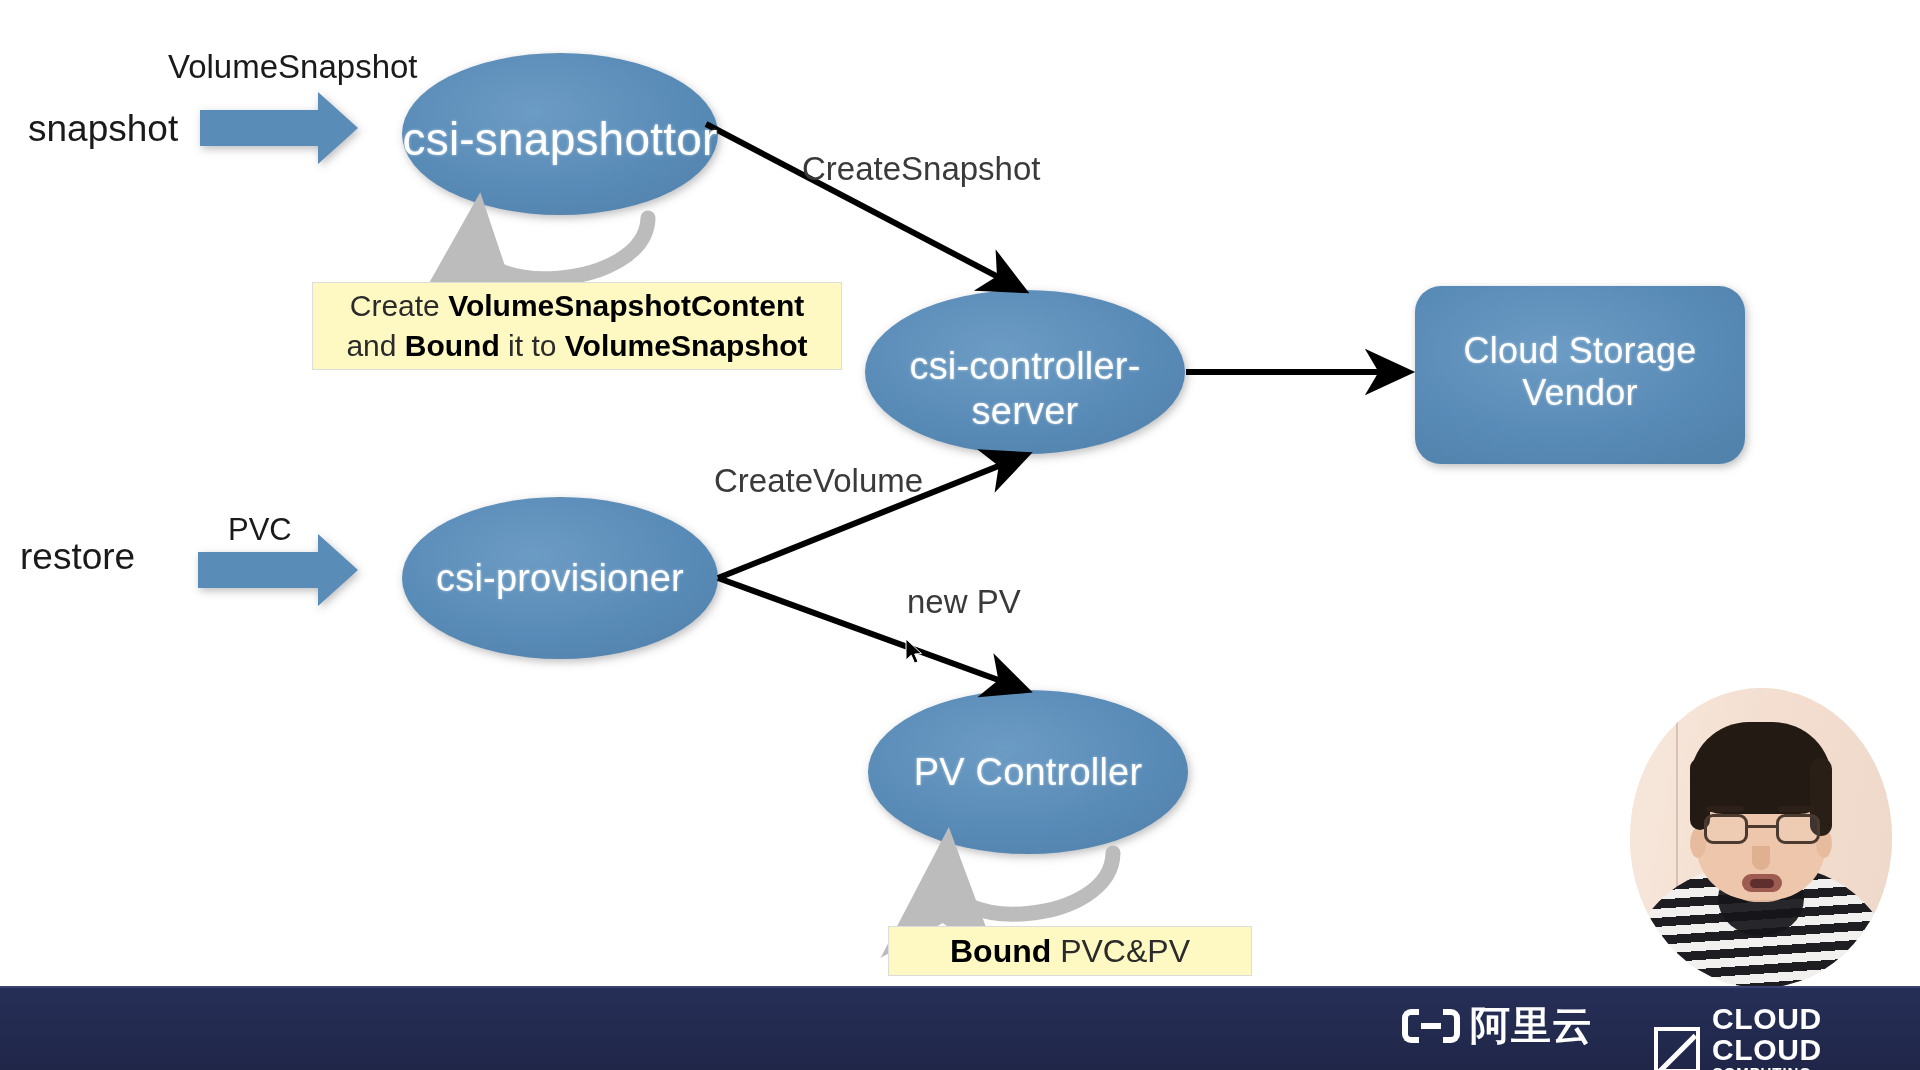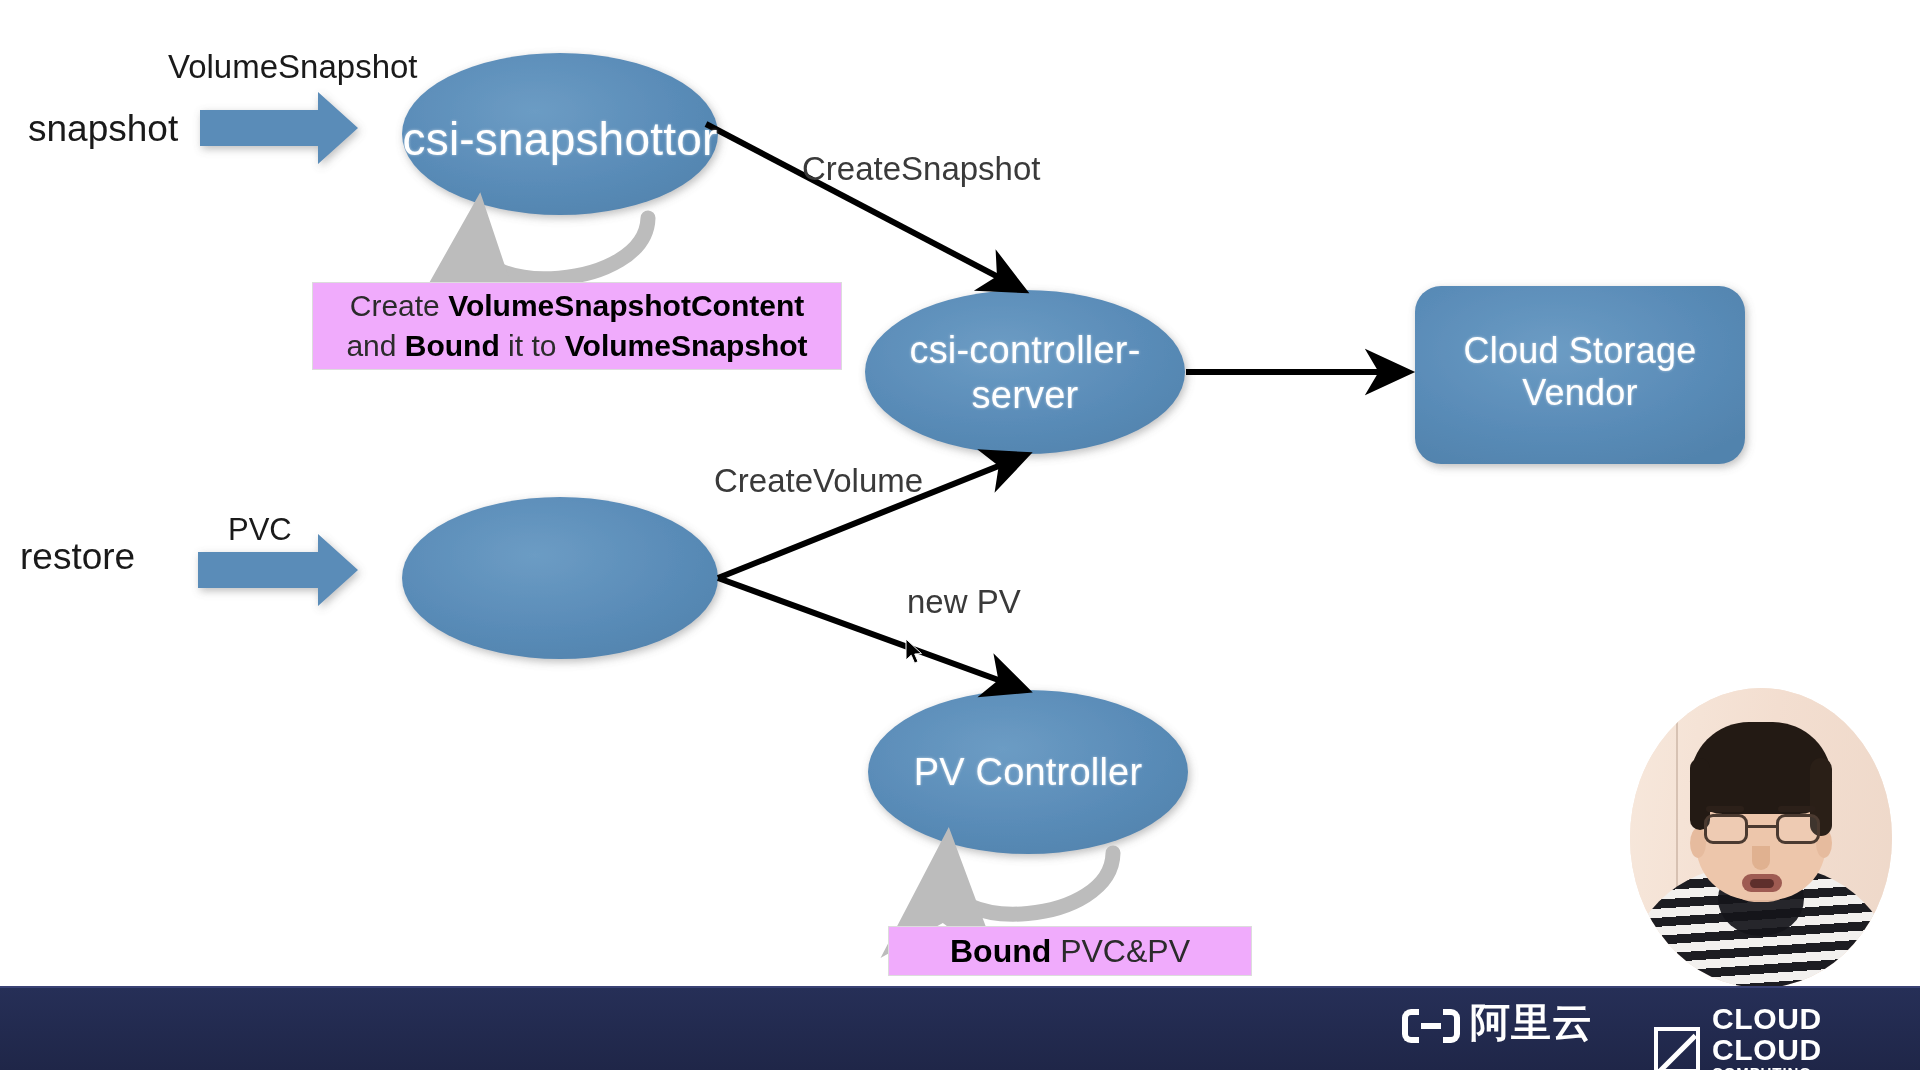--- a/index.html
+++ b/index.html
@@ -40,21 +40,21 @@
   
   .diagram-text {
     position: absolute;
     color: #1a1a1a;
     white-space: nowrap;
   }
 
   
   .callout {
     position: absolute;
-    background: #f0abfc;
+    background: #fef9c3;
     border: 1px solid #dcdcdc;
     box-sizing: border-box;
     display: flex;
     flex-direction: column;
     align-items: center;
     justify-content: center;
     color: #2b2b2b;
     line-height: 1.32;
   }
   .callout .line { white-space: nowrap; }
@@ -102,21 +102,21 @@
     top: 14px;
     width: 20px;
     height: 6px;
     background: #ffffff;
   }
   .ali-cn {
     font-size: 40px;
     font-weight: 700;
     letter-spacing: 1px;
     line-height: 1;
-    font-family: Liberation Mono, monospace;
+    font-family: Liberation Serif, serif;
   }
   .cncf-mark {
     width: 46px;
     height: 46px;
     border: 4px solid #ffffff;
     box-sizing: border-box;
     position: relative;
     margin-right: 12px;
     flex: none;
   }
@@ -379,22 +379,23 @@
   <div class="diagram-text" style="left:228px; top:512px; font-size:31px;">PVC</div>
 
   <div class="diagram-text" style="left:802px; top:150px; font-size:33px; color:#3a3a3a;">CreateSnapshot</div>
 
   <div class="diagram-text" style="left:714px; top:462px; font-size:33px; color:#3a3a3a;">CreateVolume</div>
 
   <div class="diagram-text" style="left:870px; top:583px; font-size:33px; color:#3a3a3a;margin-left:37px;">new PV</div>
 
   <div class="node-label" style="left:402px; top:112px; width:316px; font-size:46px;text-align:center;">csi-snapshottor</div>
 
-
-  <div class="node-label" style="left:865px; top:328px; width:320px; font-size:38px;">csi-controller-
+  <div class="node-label" style="left:402px; top:556px; width:316px; font-size:38px;">csi-provisioner</div>
+
+  <div class="node-label" style="left:865px; top:344px; width:320px; font-size:38px;">csi-controller-
 server</div>
 
   <div class="node-label" style="left:868px; top:750px; width:320px; font-size:38px;">PV Controller</div>
 
   <div class="node-label" style="left:1415px; top:330px; width:330px; font-size:36px;">Cloud Storage
 Vendor</div>
 
   <div class="callout" style="left:312px; top:282px; width:530px; height:88px; font-size:30px;">
     <div class="line">
       <span>Create </span><b>VolumeSnapshotContent</b>

